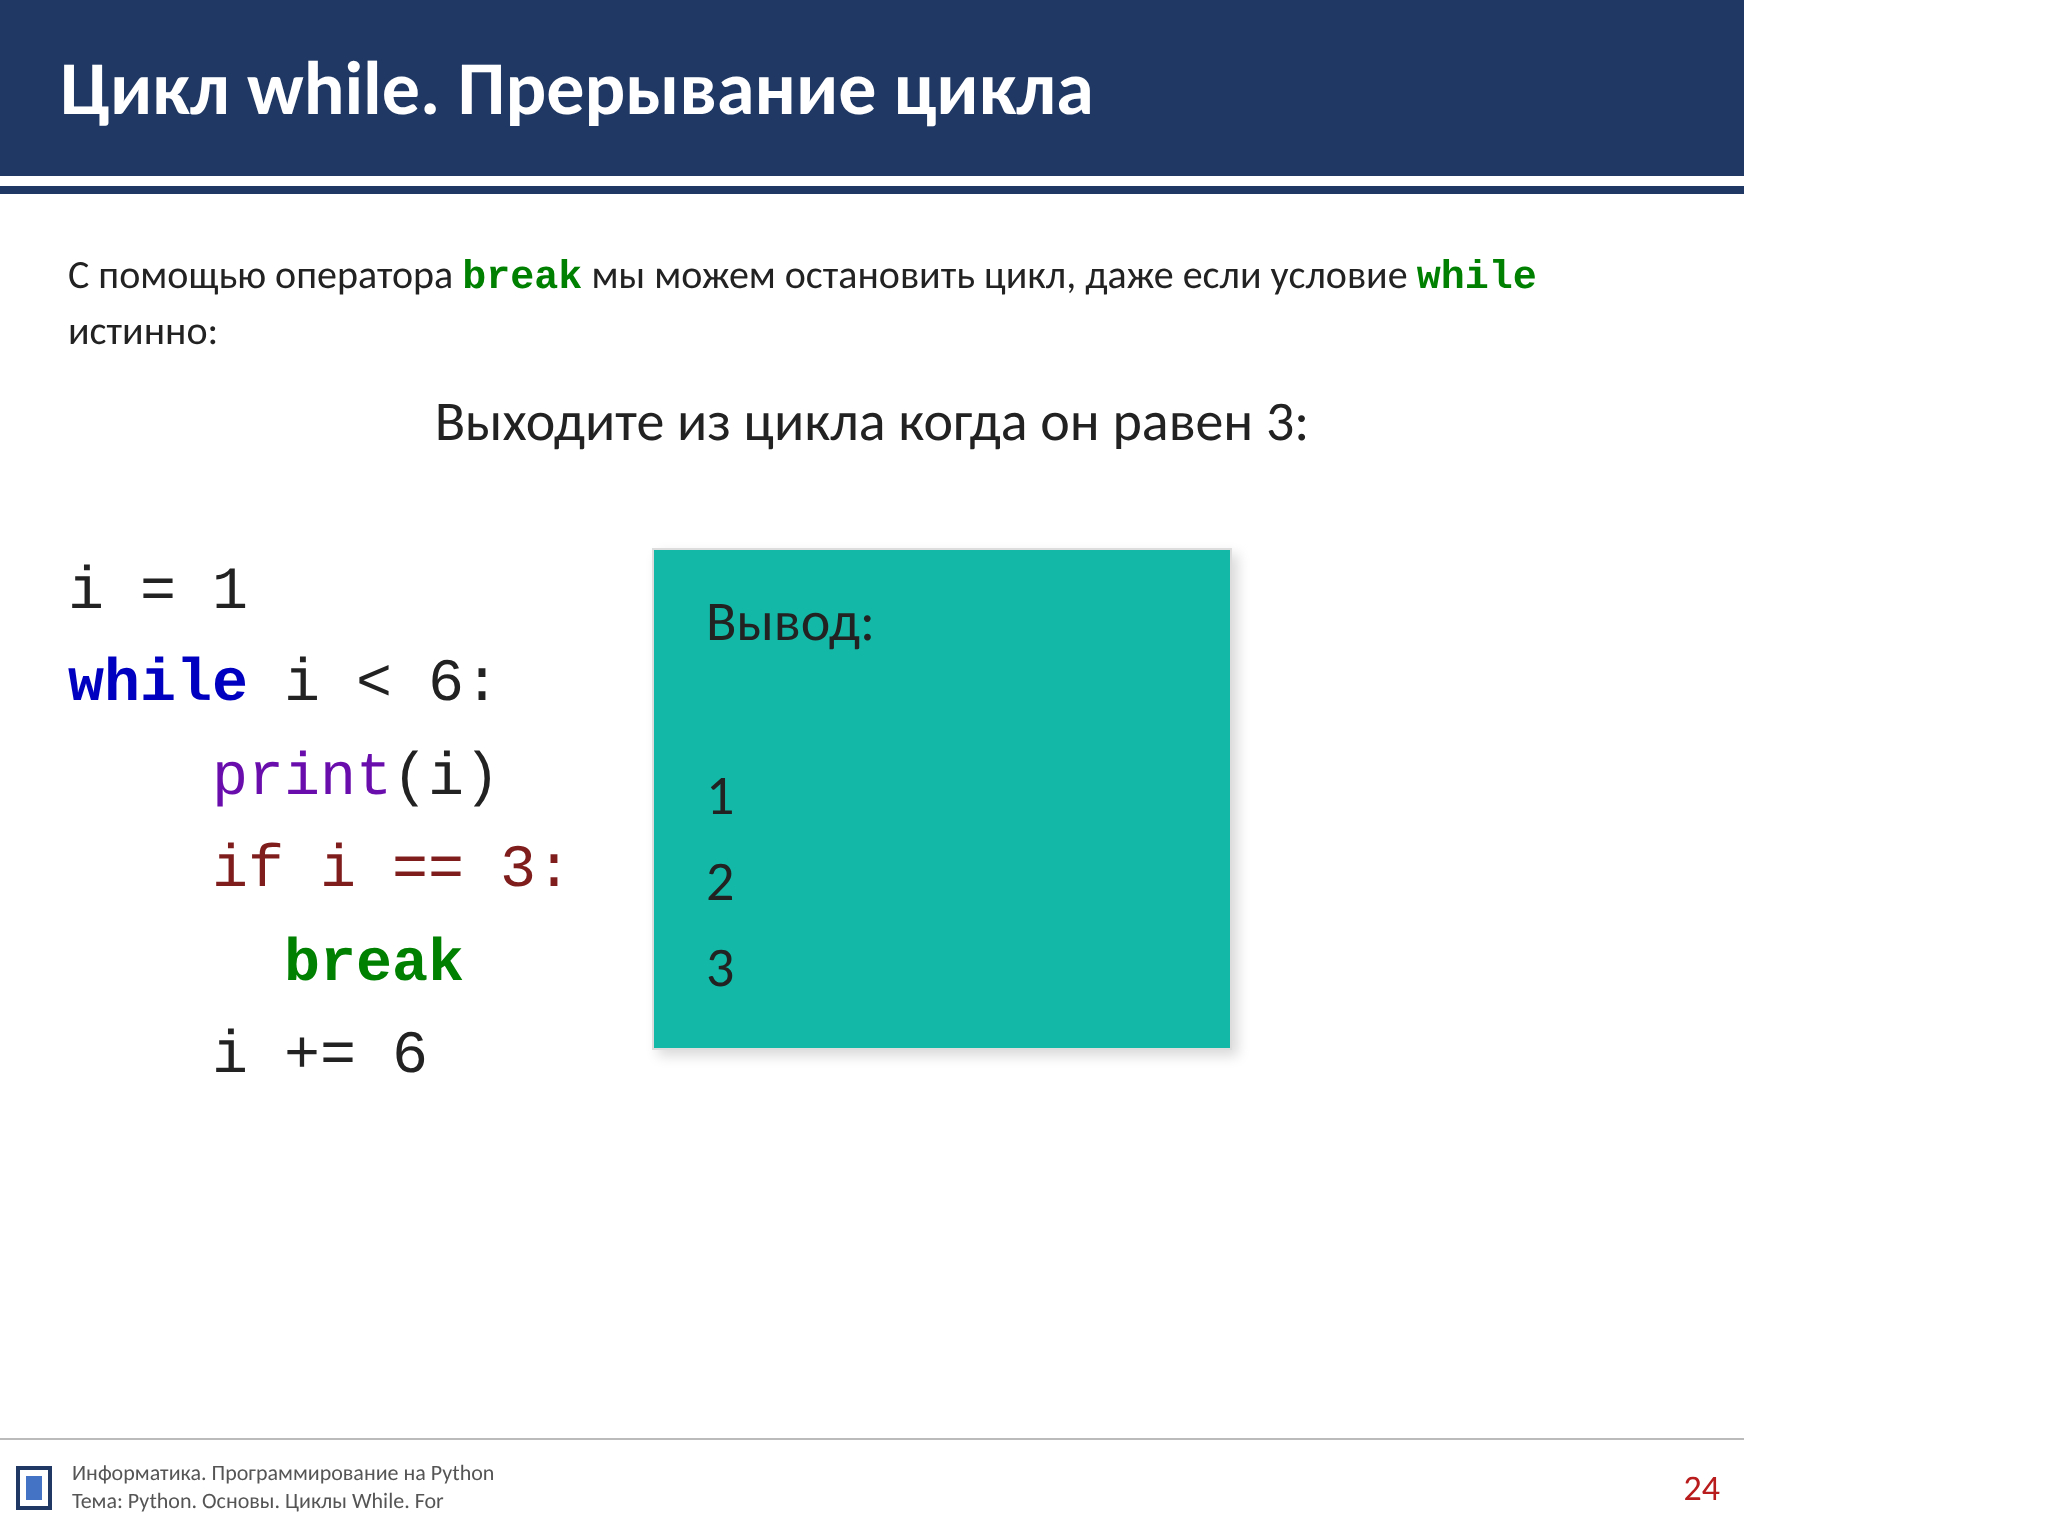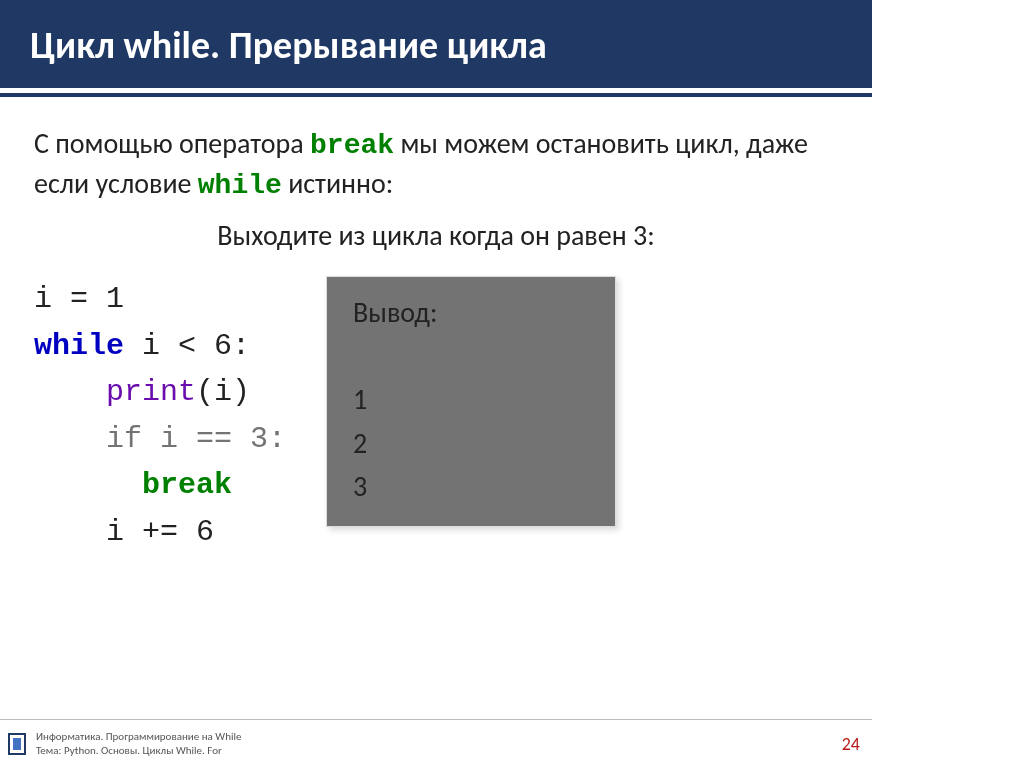--- a/index.html
+++ b/index.html
@@ -3,30 +3,30 @@
 <meta charset="utf-8">
 <style>
   * { box-sizing: border-box; margin: 0; padding: 0; }
   html, body { width: 1024px; height: 767px; font-family: Calibri, Arial, sans-serif; background: #fff; overflow: hidden; }
   .slide { width: 872px; height: 767px; display: flex; flex-direction: column; position: relative; }
   .title-bar { background: #1f3864; color: #fff; padding: 22px 30px 20px 30px; }
   .title-bar h1 { font-size: 38px; font-weight: 700; }
   .sep { height: 5px; background: #fff; }
   .sep-dark { height: 4px; background: #1f3864; }
   .content { flex: 1; padding: 28px 34px 0 34px; position: relative; }
-  .intro { font-size: 28px; line-height: 1.35; color: #222; }
+  .intro { font-size: 20px; line-height: 1.35; color: #222; }
   .intro .kw { font-family: "Courier New", monospace; color: #008000; font-weight: 700; }
   .intro2 { margin-top: 12px; font-size: 28px; color: #222; line-height: 1.35; text-align: center; }
-  .code-area { margin-top: 22px; display: flex; gap: 40px; align-items: flex-start; }
+  .code-area { margin-top: 44px; display: flex; gap: 40px; align-items: flex-start; }
   .code-block { font-family: "Courier New", monospace; font-size: 30px; line-height: 1.55; color: #222; }
   .code-block .kw-while { color: #0000c0; font-weight: 700; }
   .code-block .kw-print { color: #6a0dad; font-weight: 400; }
-  .code-block .kw-if { color: #737373; }
+  .code-block .kw-if { color: #7f1d1d; }
   .code-block .kw-break { color: #008000; font-weight: 700; }
-  .output-box { background: #737373; border: 1px solid #ddd; box-shadow: 3px 3px 6px rgba(0,0,0,0.15); padding: 14px 26px 18px 26px; width: 290px; font-size: 28px; line-height: 1.55; color: #222; }
+  .output-box { background: #14b8a6; border: 1px solid #ddd; box-shadow: 3px 3px 6px rgba(0,0,0,0.15); padding: 14px 26px 18px 26px; width: 290px; font-size: 28px; line-height: 1.55; color: #222; }
   .footer { position: absolute; bottom: 0; left: 0; right: 0; height: 48px; border-top: 1px solid #bbb; display: flex; align-items: center; padding: 0 12px 0 8px; }
   .footer-icon { width: 18px; height: 22px; border: 2px solid #1f3864; margin-right: 10px; display: flex; align-items: center; justify-content: center; }
   .footer-icon-inner { width: 8px; height: 12px; background: #4472c4; }
   .footer-text { font-size: 11px; color: #555; line-height: 1.25; flex: 1; }
   .footer-text .line1 { display: block; }
   .footer-text .line2 { display: block; }
   .page-num { font-size: 18px; color: #b91c1c; font-weight: 400; }
 </style>
 </head>
 <body>
@@ -68,19 +68,19 @@
 
     </div>
 
   </div>
 
   <div class="footer">
     <div class="footer-icon">
       <div class="footer-icon-inner"></div>
     </div>
     <div class="footer-text">
-      <span class="line1">Информатика. Программирование на While</span>
+      <span class="line1">Информатика. Программирование на Python</span>
       <span class="line2">Тема: Python. Основы. Циклы While. For</span>
     </div>
     <div class="page-num">24</div>
   </div>
 
 </div>
 
 </body></html>

